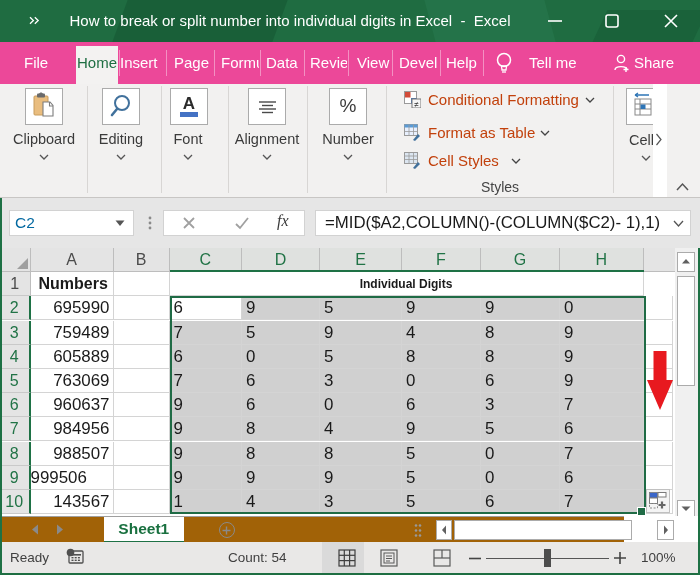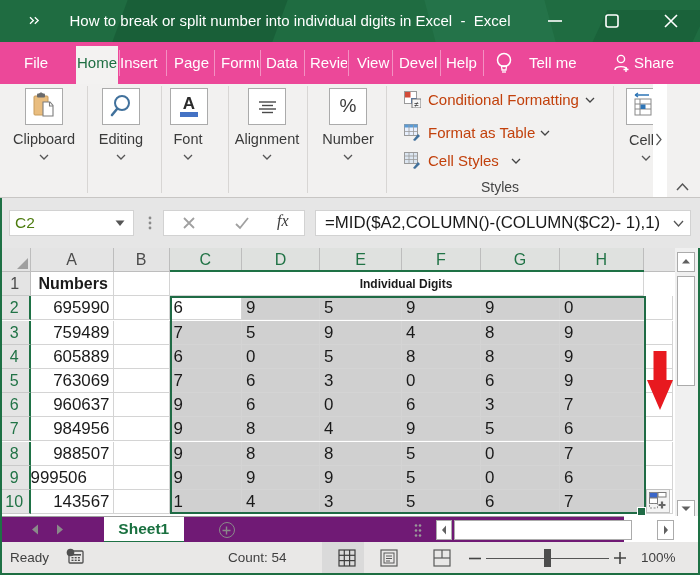--- a/index.html
+++ b/index.html
@@ -37,21 +37,21 @@
 
   
   #grid { left:0; top:248px; width:700px; height:268px; background:#fff; overflow:hidden; }
   .hdrcell { position:absolute; background:#e4e4e4; font-size:16px; color:#4c4c4c; text-align:center; border-right:1px solid #bdbdbd; border-bottom:1px solid #bdbdbd; line-height:23px; }
   .hdrsel { background:#dfe1df; color:#217346; }
   .rowhdr { position:absolute; left:0; width:30.5px; background:#e4e4e4; font-size:16px; color:#4c4c4c; text-align:center; border-right:1px solid #bdbdbd; border-bottom:1px solid #c9c9c9; }
   .cell { position:absolute; font-size:16.9px; color:#1a1a1a; border-right:1px solid #d4d4d4; border-bottom:1px solid #d4d4d4; line-height:24px; white-space:nowrap; }
   .selcell { background:#d0d0d0; }
 
   
-  #tabbar { left:0; top:516px; width:624px; height:26px; background:#701a75; border-top:1px solid #9f9f9f; }
+  #tabbar { left:0; top:516px; width:624px; height:26px; background:#a16207; border-top:1px solid #9f9f9f; }
 
   
   #statusbar { left:0; top:542px; width:700px; height:33px; background:#e9e8e7; font-size:13.5px; color:#3f3f3f; border-bottom:2px solid #1e6e42; }
 </style>
 </head>
 <body>
 
 <div id="titlebar" class="abs" style="overflow:hidden;">
   <div class="abs patch1"></div>
     <div class="abs patch2"></div>
@@ -239,21 +239,21 @@
       <path d="M1.5 1 L6 6.5 L1.5 12" fill="none" stroke="#555" stroke-width="1.2"></path>
     </svg>
 
   <svg class="abs" style="left:676px; top:98px;" width="13" height="9">
       <path d="M1 8 L6.5 2 L12 8" fill="none" stroke="#555" stroke-width="1.5"></path>
     </svg>
 </div>
 
 <div id="fbar" class="abs">
   <div class="fbox" style="left:9px; width:125px;">
-    <div class="abs" style="left:5px; top:0; line-height:24px; font-size:15.5px; color:#4d7c0f;">C2</div>
+    <div class="abs" style="left:5px; top:0; line-height:24px; font-size:15.5px; color:#0369a1;">C2</div>
     <svg class="abs" style="right:8px; top:9px;" width="10" height="7">
         <path d="M0.5 0.5 L9.5 0.5 L5 6 Z" fill="#555"></path>
       </svg>
   </div>
   <svg class="abs" style="left:147px; top:18px;" width="6" height="15">
     <circle cx="3" cy="2" r="1.4" fill="#8a8a8a"></circle>
       <circle cx="3" cy="7" r="1.4" fill="#8a8a8a"></circle>
       <circle cx="3" cy="12" r="1.4" fill="#8a8a8a"></circle>
   </svg>
   <div class="fbox" style="left:163px; width:142px;">

